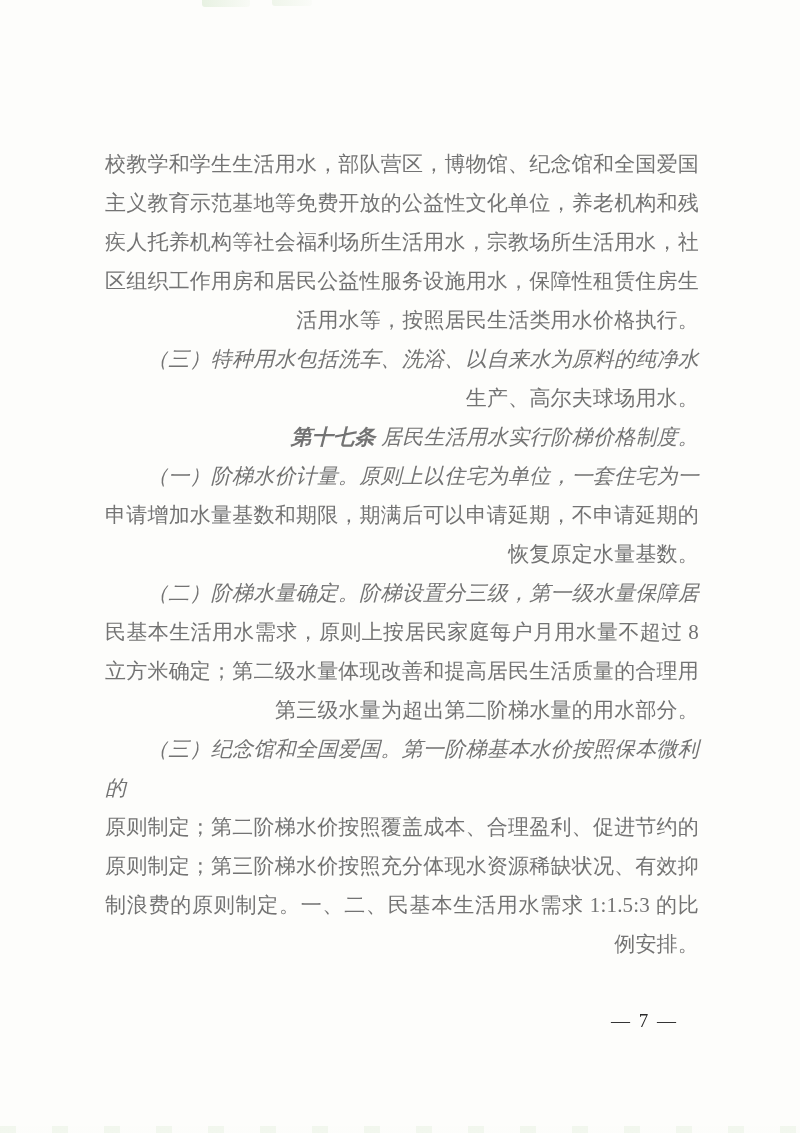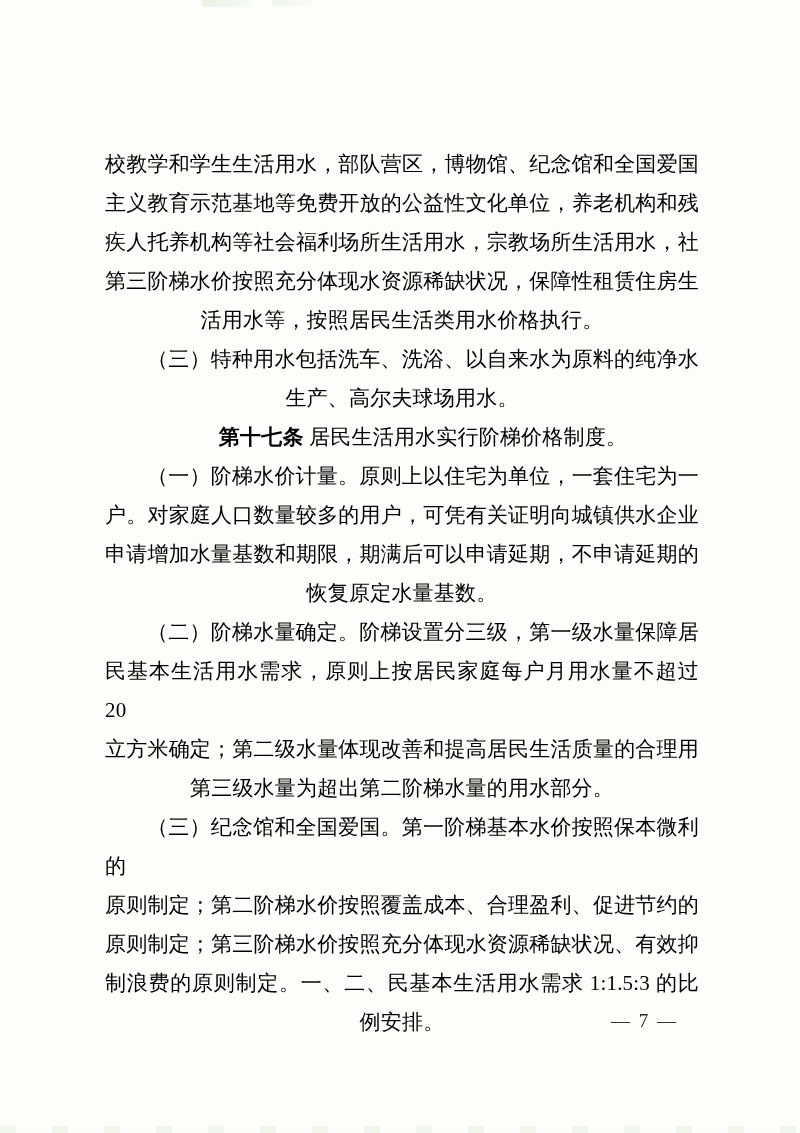--- a/index.html
+++ b/index.html
@@ -20,34 +20,35 @@
     background: #fdfdfb;
     overflow: hidden;
   }
   .text-block {
     position: absolute;
     left: 105px;
     top: 145px;
     width: 594px;
     font-size: 21px;
     line-height: 39px;
-    color: #000000;
+    color: #737373;
     letter-spacing: 0.2px;
   }
   .line {
     min-height: 39px;
-    text-align: center;
+    text-align: right;
   }
   .line.justify {
     text-align: justify;
     text-align-last: justify;
     text-justify: inter-character;
   }
   .line.indent {
     text-indent: 2em;
+    font-style: italic;
   }
   .line .bold {
     font-weight: bold;
   }
   .page-footer {
     position: absolute;
     top: 1010px;
     right: 122px;
     font-size: 19px;
     color: #2a2a2a;
@@ -81,31 +82,30 @@
 
 <div class="page">
 
   <div class="artifact artifact-top-1"></div>
   <div class="artifact artifact-top-2"></div>
 
   <div class="text-block" id="text-block">
       <div class="line justify">校教学和学生生活用水，部队营区，博物馆、纪念馆和全国爱国</div>
       <div class="line justify">主义教育示范基地等免费开放的公益性文化单位，养老机构和残</div>
       <div class="line justify">疾人托养机构等社会福利场所生活用水，宗教场所生活用水，社</div>
-      <div class="line justify">第三阶梯水价按照充分体现水资源稀缺状况，保障性租赁住房生</div>
+      <div class="line justify">区组织工作用房和居民公益性服务设施用水，保障性租赁住房生</div>
       <div class="line">活用水等，按照居民生活类用水价格执行。</div>
       <div class="line justify indent">（三）特种用水包括洗车、洗浴、以自来水为原料的纯净水</div>
       <div class="line">生产、高尔夫球场用水。</div>
       <div class="line indent"><span class="bold">第十七条</span><span> 居民生活用水实行阶梯价格制度。</span></div>
       <div class="line justify indent">（一）阶梯水价计量。原则上以住宅为单位，一套住宅为一</div>
-      <div class="line justify">户。对家庭人口数量较多的用户，可凭有关证明向城镇供水企业</div>
       <div class="line justify">申请增加水量基数和期限，期满后可以申请延期，不申请延期的</div>
       <div class="line">恢复原定水量基数。</div>
       <div class="line justify indent">（二）阶梯水量确定。阶梯设置分三级，第一级水量保障居</div>
-      <div class="line justify">民基本生活用水需求，原则上按居民家庭每户月用水量不超过 20</div>
+      <div class="line justify">民基本生活用水需求，原则上按居民家庭每户月用水量不超过 8</div>
       <div class="line justify">立方米确定；第二级水量体现改善和提高居民生活质量的合理用</div>
       <div class="line">第三级水量为超出第二阶梯水量的用水部分。</div>
       <div class="line justify indent">（三）纪念馆和全国爱国。第一阶梯基本水价按照保本微利的</div>
       <div class="line justify">原则制定；第二阶梯水价按照覆盖成本、合理盈利、促进节约的</div>
       <div class="line justify">原则制定；第三阶梯水价按照充分体现水资源稀缺状况、有效抑</div>
       <div class="line justify">制浪费的原则制定。一、二、民基本生活用水需求 1:1.5:3 的比</div>
       <div class="line">例安排。</div>
     </div>
 
   <div class="page-footer">— 7 —</div>

